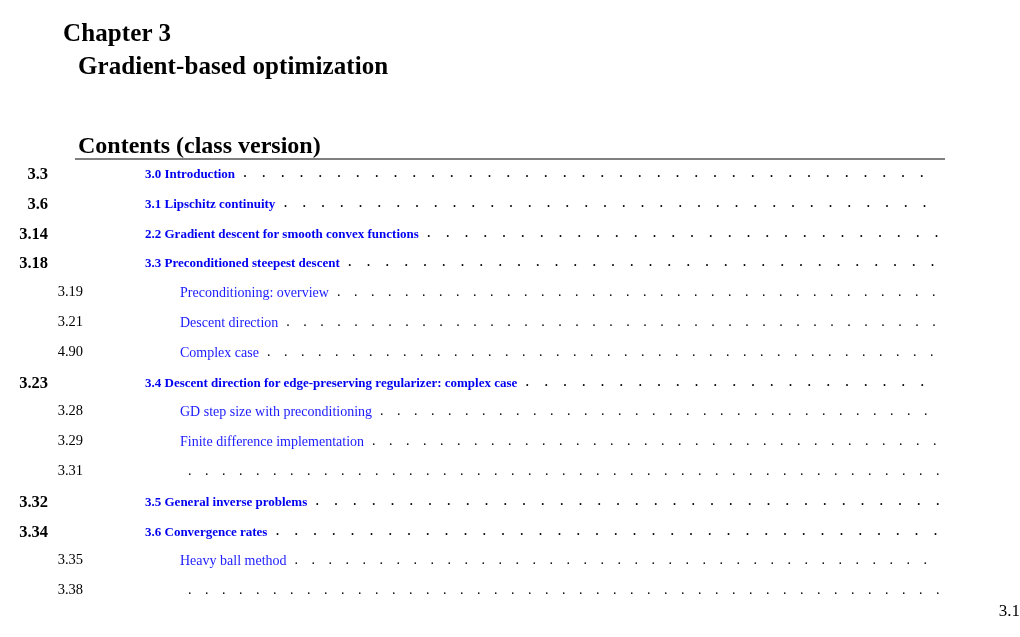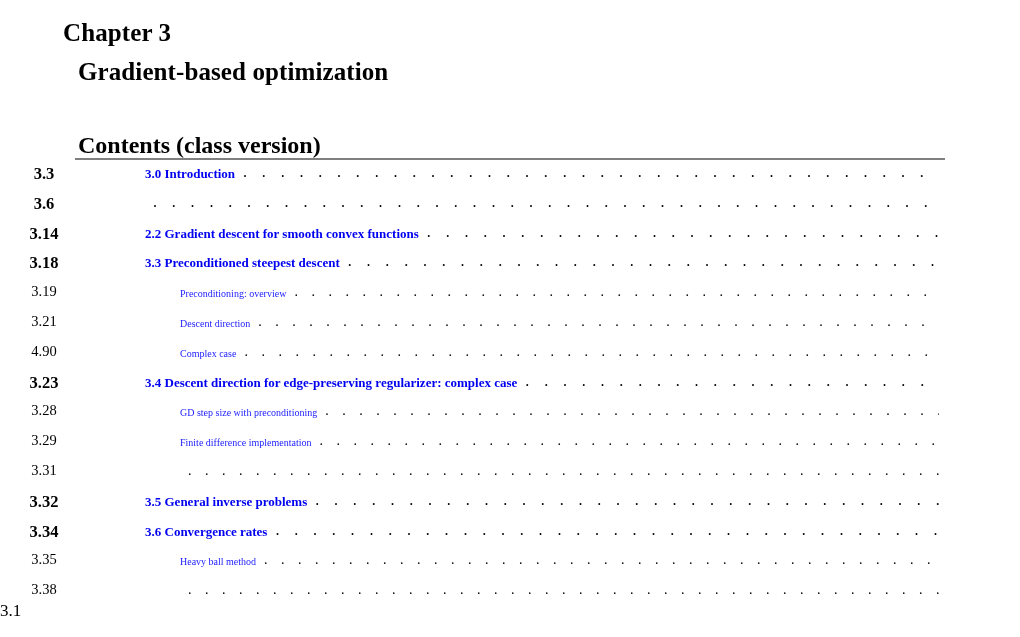--- a/index.html
+++ b/index.html
@@ -27,21 +27,21 @@
     left: 63px;
     top: 19px;
     font-size: 25px;
     font-weight: bold;
     letter-spacing: 0.1px;
     white-space: nowrap;
   }
   .chapter-title {
     position: absolute;
     left: 78px;
-    top: 58px;
+    top: 52px;
     font-size: 25px;
     font-weight: bold;
     letter-spacing: 0.1px;
     white-space: nowrap;
   }
 
   
   .contents-heading {
     position: absolute;
     left: 78px;
@@ -93,23 +93,22 @@
   }
   .toc-row .leader span {
     display: inline-block;
     letter-spacing: 5.2px;
     font-size: 15px;
     line-height: 1;
   }
 
   .toc-row .page {
     flex: 0 0 auto;
-    text-align: center;
-    white-space: nowrap;
-    margin-left: 20px;
+    text-align: right;
+    white-space: nowrap;
   }
 
   
   .toc-row.section {
     padding-left: 145px;
     padding-right: 75px;
   }
   .toc-row.section .label {
     color: #0000f0;
     font-size: 13px;
@@ -126,41 +125,42 @@
     font-size: 16px;
   }
 
   
   .toc-row.subsection {
     padding-left: 180px;
     padding-right: 75px;
   }
   .toc-row.subsection .label {
     color: #1a1aff;
-    font-size: 10px;
+    font-size: 14px;
     font-weight: normal;
   }
   .toc-row.subsection .page {
     color: #000000;
     font-size: 14.5px;
     font-weight: normal;
     width: 48px;
+    padding-left: 35px;
   }
   .toc-row.subsection .leader span {
     letter-spacing: 5px;
     font-size: 14px;
   }
 
   
   .footer-page {
     position: absolute;
     left: 0;
     width: 1020px;
     top: 601px;
-    text-align: left;
+    text-align: right;
     font-size: 17px;
     font-weight: normal;
     color: #000000;
   }
 </style>
 </head>
 <body>
 
 <div class="page">
 
@@ -172,20 +172,21 @@
 
   <div class="contents-rule"></div>
 
   <div class="toc" id="toc-list">
       <div class="toc-row section">
         <span class="label">3.0 Introduction</span>
         <span class="leader"><span>. . . . . . . . . . . . . . . . . . . . . . . . . . . . . . . . . . . . . . . . . . . . . . . . . . . . . . . . . . . . . . . . . . . . . . . . . . . . . . . . . . . . . . . . . . . . . . . .</span></span>
         <span class="page">3.3</span>
       </div>
       <div class="toc-row section">
+        <span class="label">3.1 Lipschitz continuity</span>
         <span class="leader"><span>. . . . . . . . . . . . . . . . . . . . . . . . . . . . . . . . . . . . . . . . . . . . . . . . . . . . . . . . . . . . . . . . . . . . . . . . . . . . . . . . . . . . . . . . . . . . . . . .</span></span>
         <span class="page">3.6</span>
       </div>
       <div class="toc-row section">
         <span class="label">2.2 Gradient descent for smooth convex functions</span>
         <span class="leader"><span>. . . . . . . . . . . . . . . . . . . . . . . . . . . . . . . . . . . . . . . . . . . . . . . . . . . . . . . . . . . . . . . . . . . . . . . . . . . . . . . . . . . . . . . . . . . . . . . .</span></span>
         <span class="page">3.14</span>
       </div>
       <div class="toc-row section">
         <span class="label">3.3 Preconditioned steepest descent</span>

